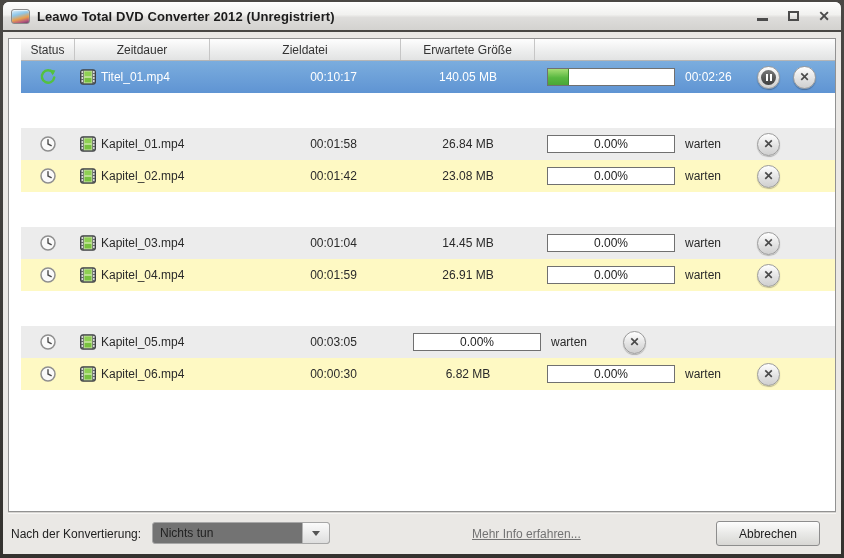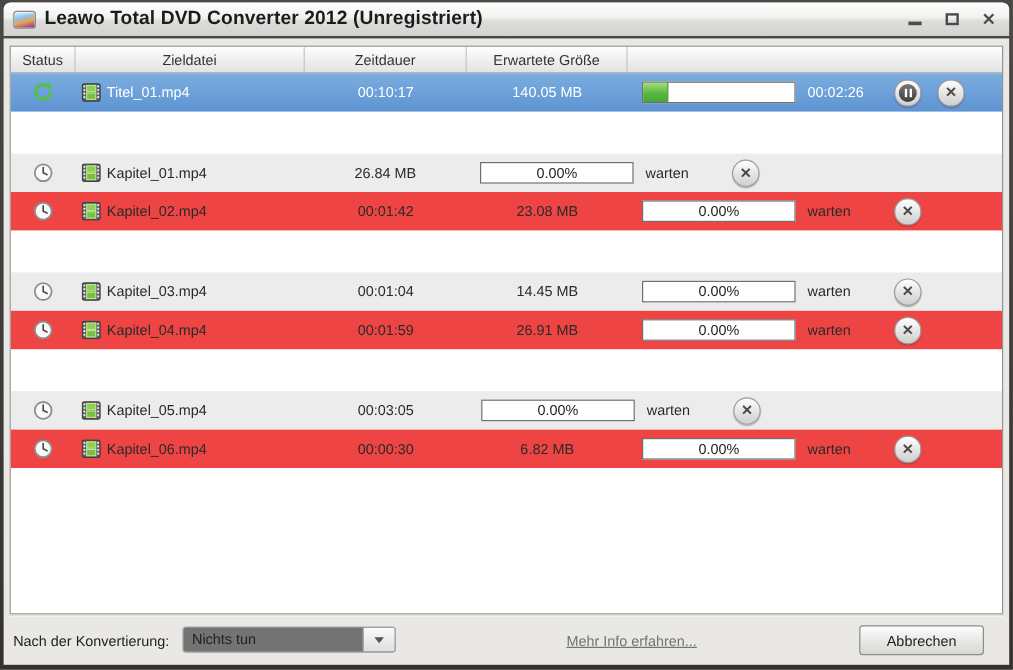--- a/index.html
+++ b/index.html
@@ -23,41 +23,41 @@
     margin-bottom:2px;
     box-shadow:inset 0 1px 0 #ffffff;
   }
   .app-icon{
     width:19px; height:15px; border-radius:3px; margin-right:7px;
     background:linear-gradient(165deg,#dff0fa 0%,#8ec6e8 35%,#e8a04e 62%,#b2567e 85%,#6a3c67 100%);
     border:1px solid #8a8a8a;
     box-shadow:inset 0 1px 1px rgba(255,255,255,.7);
     flex:0 0 auto;
   }
-  .title-text{ font-size:16px; font-weight:bold; color:#1c1c1c; letter-spacing:.1px; }
+  .title-text{ font-size:13px; font-weight:bold; color:#1c1c1c; letter-spacing:.1px; }
   .win-controls{ margin-left:auto; display:flex; align-items:center; gap:17px; }
   .wc{ cursor:default; display:flex; align-items:center; justify-content:center; width:14px; height:14px; }
   .glyph-min{ width:11px; height:3px; background:#4b4b4b; margin-top:7px; }
   .glyph-max{ width:11px; height:10px; border:2px solid #4b4b4b; background:transparent; }
   .glyph-close{ font-size:14px; font-weight:bold; color:#4b4b4b; line-height:14px; }
 
   
   .client{
     height:522px;
     background:#eae8e5;
     padding:6px 5px 0 5px;
   }
 
   
   .tbl{
     height:474px;
     background:#ffffff;
     border:1px solid #929292;
     overflow:hidden;
-    display:flex; flex-direction:column;
+    display:flex; flex-direction:column;padding-left:12px;
   }
   .thead{
     height:22px; flex:0 0 22px;
     display:flex;
     background:linear-gradient(#fefefe,#eceded 60%,#e2e3e3);
     border-bottom:1px solid #b5b5b5;
     font-size:12px; color:#333;
   }
   .thead .hc{
     display:flex; align-items:center; justify-content:center;
@@ -68,21 +68,21 @@
   .hc-file{ width:191px; }
   .hc-dur{ width:135px; }
   .hc-size{ width:134px; }
   .hc-rest{ flex:1; border-right:none !important; }
 
   .tbody{ flex:1; background:#fff; }
 
   .row{
     height:32px; display:flex; align-items:center;
     font-size:12px; color:#2a2a2a;
-    background:#ef4444;
+    background:#fef9c3;
   }
   .row.alt{ background:#ececec;margin-top:35px; }
   .row.selected{
     background:linear-gradient(#7badde,#5f94d3);
     color:#ffffff;
   }
   .cell{ display:flex; align-items:center; height:100%; }
   .c-status{ width:54px; justify-content:center; }
   .c-file{ width:191px; padding-left:5px; gap:5px; }
   .c-dur{ width:135px; justify-content:center; }
@@ -181,22 +181,22 @@
           <div class="glyph-close">✕</div>
         </div>
     </div>
   </div>
 
   <div class="client">
 
     <div class="tbl">
       <div class="thead">
         <div class="hc hc-status">Status</div>
+        <div class="hc hc-dur">Zeitdauer</div>
         <div class="hc hc-file">Zieldatei</div>
-        <div class="hc hc-dur">Zeitdauer</div>
         <div class="hc hc-size">Erwartete Größe</div>
         <div class="hc hc-rest"></div>
       </div>
       <div class="tbody" id="tbody">
           <div class="row selected">
     <div class="cell c-status">
       <span class="icon-wrap">
         <svg width="18" height="18" viewBox="0 0 18 18">
           <path d="M13.9 4.6 A6.2 6.2 0 1 0 15.2 9.6" fill="none" stroke="#53c140" stroke-width="2.5" stroke-linecap="round"></path>
           <path d="M10.6 1.6 L16.4 2.6 L13.6 7.4 Z" fill="#53c140"></path>
@@ -263,20 +263,21 @@
           <circle cx="2.3" cy="9" r="0.9" fill="#e9e9e9"></circle>
                   <circle cx="2.3" cy="12" r="0.9" fill="#e9e9e9"></circle>
           <circle cx="13.8" cy="3" r="0.9" fill="#e9e9e9"></circle>
                   <circle cx="13.8" cy="6" r="0.9" fill="#e9e9e9"></circle>
           <circle cx="13.8" cy="9" r="0.9" fill="#e9e9e9"></circle>
                   <circle cx="13.8" cy="12" r="0.9" fill="#e9e9e9"></circle>
         </svg>
       </span>
       <span>Kapitel_01.mp4</span>
     </div>
+    <div class="cell c-dur">00:01:58</div>
     <div class="cell c-size">26.84 MB</div>
     <div class="cell c-prog">
       <div class="pbar">
         <div class="pfill empty" style="width: 0%;"></div>
         <span class="plabel">0.00%</span>
       </div>
     </div>
     <div class="cell c-state">warten</div>
     <div class="cell c-btns">
 

